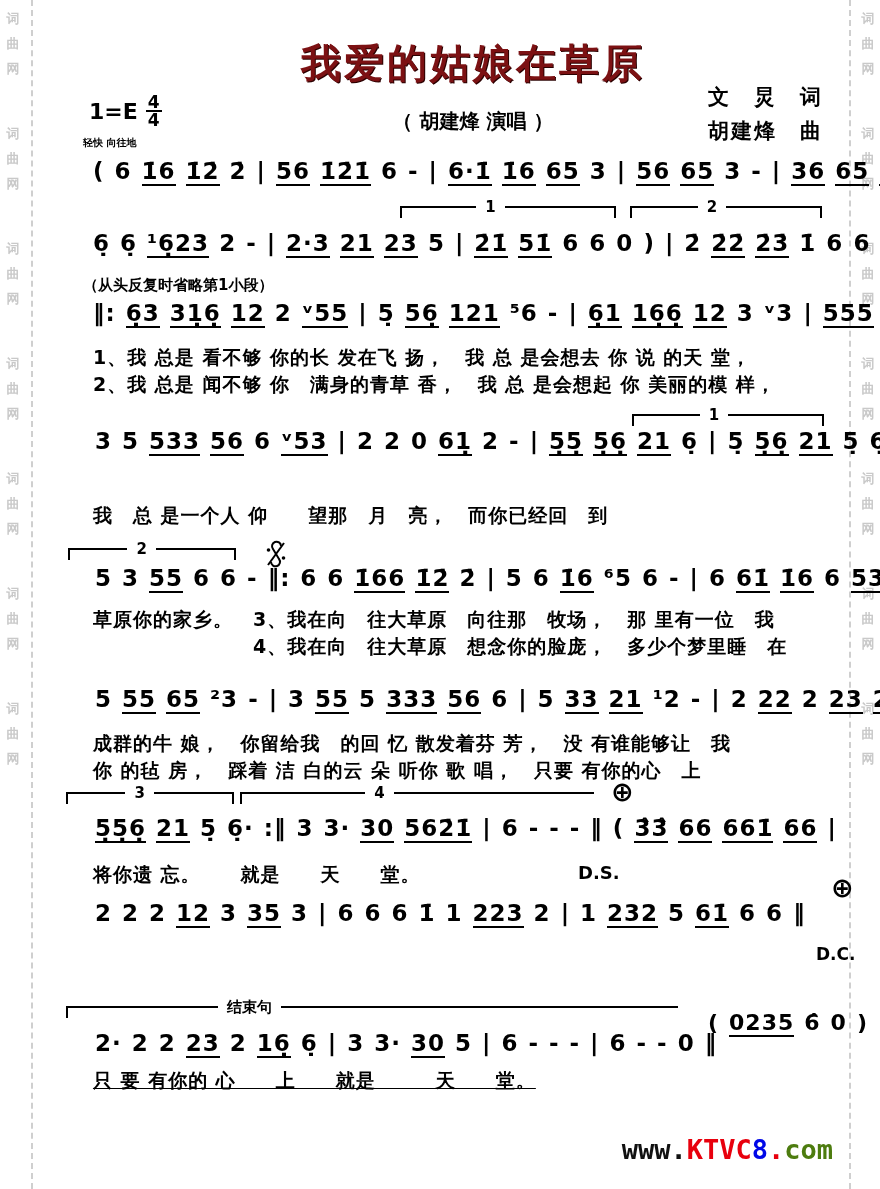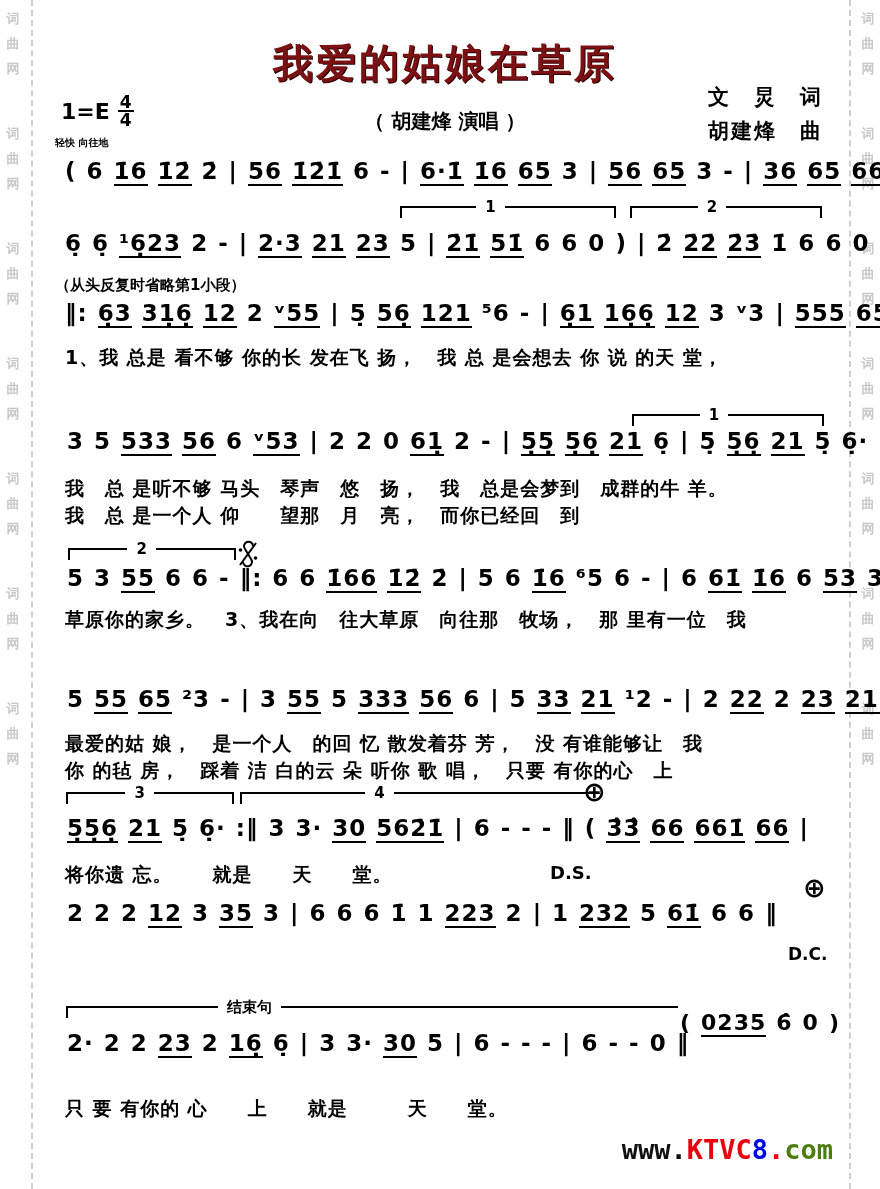--- a/index.html
+++ b/index.html
@@ -7,21 +7,21 @@
         font-family:"DejaVu Sans",sans-serif;color:#000;}
   
   .wm-col{position:absolute;top:6px;width:22px;text-align:center;color:#c9c9c9;
           font-size:13px;font-weight:bold;}
   .wm-col.left{left:2px;} .wm-col.right{left:857px;}
   .wm-group{margin-bottom:40px;} .wm-group div{line-height:25px;}
   .dash{position:absolute;top:0;bottom:0;border-left:2px dashed #cfcfcf;}
   .dash.left{left:31px;} .dash.right{left:849px;}
   
   .content{position:absolute;left:55px;top:0;width:780px;height:1189px;}
-  .abs{position:absolute;white-space:nowrap;}
+  .abs{position:absolute;white-space:nowrap;margin-left:28px;}
   .title{left:0;width:100%;text-align:center;top:36px;font-size:40px;font-weight:bold;
          letter-spacing:3px;color:#7c1113;text-shadow:1px 1px 0 #2a0000;}
   .subtitle{left:0;width:100%;text-align:center;top:108px;font-size:20px;font-weight:bold;}
   .credits{right:12px;top:80px;text-align:left;font-size:21px;font-weight:bold;line-height:34px;letter-spacing:2px;}
   .keybox{left:6px;top:94px;font-size:22px;font-weight:bold;display:flex;align-items:center;gap:8px;}
   .ts{display:inline-flex;flex-direction:column;align-items:center;font-size:17px;line-height:16px;font-weight:bold;}
   .ts .den{border-top:2px solid #000;padding:0 2px;}
   .tempo{left:0;top:136px;font-size:10px;font-weight:bold;}
   .formnote{left:0;top:276px;font-size:15px;font-weight:bold;}
   
@@ -184,24 +184,25 @@
     <div class="abs notation" style="left:5px;top:300px;"><span class="bar">‖:</span><span class="note beam">6̣3</span><span class="note beam">31̣6̣</span><span class="note beam">12</span><span class="note">2</span><span class="note beam">ᵛ55</span><span class="bar">|</span><span class="note">5̣</span><span class="note beam">56̣</span><span class="note beam">121</span><span class="note">⁵6</span><span class="note">-</span><span class="bar">|</span><span class="note beam">6̣1</span><span class="note beam">16̣6̣</span><span class="note beam">12</span><span class="note">3</span><span class="note">ᵛ3</span><span class="bar">|</span><span class="note beam">555</span><span class="note beam">65</span></div>
     <div class="abs notation" style="left:7px;top:428px;"><span class="note">3</span><span class="note">5</span><span class="note beam">533</span><span class="note beam">56</span><span class="note">6</span><span class="note beam">ᵛ53</span><span class="bar">|</span><span class="note">2</span><span class="note">2</span><span class="note">0</span><span class="note beam">61̣</span><span class="note">2</span><span class="note">-</span><span class="bar">|</span><span class="note beam">5̣5̣</span><span class="note beam">5̣6̣</span><span class="note beam">21</span><span class="note">6̣</span><span class="bar">|</span><span class="note">5̣</span><span class="note beam">5̣6̣</span><span class="note beam">21</span><span class="note">5̣</span><span class="note">6̣·</span><span class="bar">:|</span></div>
     <div class="abs notation" style="left:7px;top:565px;"><span class="note">5</span><span class="note">3</span><span class="note beam">55</span><span class="note">6</span><span class="note">6</span><span class="note">-</span><span class="bar">‖:</span><span class="note">6</span><span class="note">6</span><span class="note beam">1̇66</span><span class="note beam">1̇2̇</span><span class="note">2̇</span><span class="bar">|</span><span class="note">5</span><span class="note">6</span><span class="note beam">1̇6</span><span class="note">⁶5</span><span class="note">6</span><span class="note">-</span><span class="bar">|</span><span class="note">6</span><span class="note beam">61̇</span><span class="note beam">1̇6</span><span class="note">6</span><span class="note beam">53</span><span class="note">3</span></div>
     <div class="abs notation" style="left:7px;top:686px;"><span class="note">5</span><span class="note beam">55</span><span class="note beam">65</span><span class="note">²3</span><span class="note">-</span><span class="bar">|</span><span class="note">3</span><span class="note beam">55</span><span class="note">5</span><span class="note beam">333</span><span class="note beam">56</span><span class="note">6</span><span class="bar">|</span><span class="note">5</span><span class="note beam">33</span><span class="note beam">21</span><span class="note">¹2</span><span class="note">-</span><span class="bar">|</span><span class="note">2</span><span class="note beam">22</span><span class="note">2</span><span class="note beam">23</span><span class="note beam">216</span></div>
     <div class="abs notation" style="left:7px;top:815px;"><span class="note beam">5̣5̣6̣</span><span class="note beam">21</span><span class="note">5̣</span><span class="note">6̣·</span><span class="bar">:‖</span><span class="note">3</span><span class="note">3·</span><span class="note beam">30</span><span class="note beam">562̇1̇</span><span class="bar">|</span><span class="note">6</span><span class="note">-</span><span class="note">-</span><span class="note">-</span><span class="bar">‖</span><span class="bar">(</span><span class="note beam">3̂3̂</span><span class="note beam">66</span><span class="note beam">661̇</span><span class="note beam">66</span><span class="bar">|</span></div>
     <div class="abs notation" style="left:7px;top:900px;"><span class="note">2</span><span class="note">2</span><span class="note">2</span><span class="note beam">12</span><span class="note">3</span><span class="note beam">35</span><span class="note">3</span><span class="bar">|</span><span class="note">6</span><span class="note">6</span><span class="note">6</span><span class="note">1̇</span><span class="note">1</span><span class="note beam">223</span><span class="note">2</span><span class="bar">|</span><span class="note">1</span><span class="note beam">232</span><span class="note">5</span><span class="note beam">61̇</span><span class="note">6</span><span class="note">6</span><span class="bar">‖</span></div>
     <div class="abs notation" style="left:7px;top:1030px;"><span class="note">2·</span><span class="note">2</span><span class="note">2</span><span class="note beam">23</span><span class="note">2</span><span class="note beam">16̣</span><span class="note">6̣</span><span class="bar">|</span><span class="note">3</span><span class="note">3·</span><span class="note beam">30</span><span class="note">5</span><span class="bar">|</span><span class="note">6</span><span class="note">-</span><span class="note">-</span><span class="note">-</span><span class="bar">|</span><span class="note">6</span><span class="note">-</span><span class="note">-</span><span class="note">0</span><span class="bar">‖</span></div>
     <div class="abs notation pickup" style="left:620px;top:1010px;"><span class="bar">(</span><span class="note beam">0235</span><span class="note">6̂</span><span class="note">0</span><span class="bar">)</span></div>
 
     <div class="abs lyrics" style="left:10px;top:345px;">1、我 总是 看不够 你的长 发在飞 扬，　我 总 是会想去 你 说 的天 堂，</div>
-    <div class="abs lyrics" style="left:10px;top:476px;">我　总 是听不够 马头　琴声　悠　扬，　我　总是会梦到　成群的牛 羊。</div>
+    <div class="abs lyrics" style="left:10px;top:372px;">2、我 总是 闻不够 你　满身的青草 香，　我 总 是会想起 你 美丽的模 样，</div>
     <div class="abs lyrics" style="left:10px;top:503px;">我　总 是一个人 仰　　望那　月　亮，　而你已经回　到</div>
     <div class="abs lyrics" style="left:10px;top:607px;">草原你的家乡。　3、我在向　往大草原　向往那　牧场，　那 里有一位　我</div>
-    <div class="abs lyrics" style="left:10px;top:731px;">最爱的姑 娘，　是一个人　的回 忆 散发着芬 芳，　没 有谁能够让　我</div>
+    <div class="abs lyrics" style="left:170px;top:634px;">4、我在向　往大草原　想念你的脸庞，　多少个梦里睡　在</div>
+    <div class="abs lyrics" style="left:10px;top:731px;">成群的牛 娘，　你留给我　的回 忆 散发着芬 芳，　没 有谁能够让　我</div>
     <div class="abs lyrics" style="left:10px;top:758px;">你 的毡 房，　踩着 洁 白的云 朵 听你 歌 唱，　只要 有你的心　上</div>
     <div class="abs lyrics" style="left:10px;top:862px;text-align:center;">将你遗 忘。　　就是　　天　　堂。</div>
-    <div class="abs lyrics" style="left:10px;top:1096px;">只 要 有你的 心　　上　　就是　　　天　　堂。</div>
+    <div class="abs lyrics" style="left:10px;top:1068px;text-decoration:underline;">只 要 有你的 心　　上　　就是　　　天　　堂。</div>
 
     <div class="abs logo"><span style="color: rgb(17, 17, 17);">www.</span><span style="color: rgb(232, 0, 13);">KTVC</span><span style="color: rgb(0, 8, 232);">8</span><span style="color: rgb(232, 0, 13);">.</span><span style="color: #4d7c0f;">com</span></div>
 
   </div>
 </div>
 
 </body></html>

